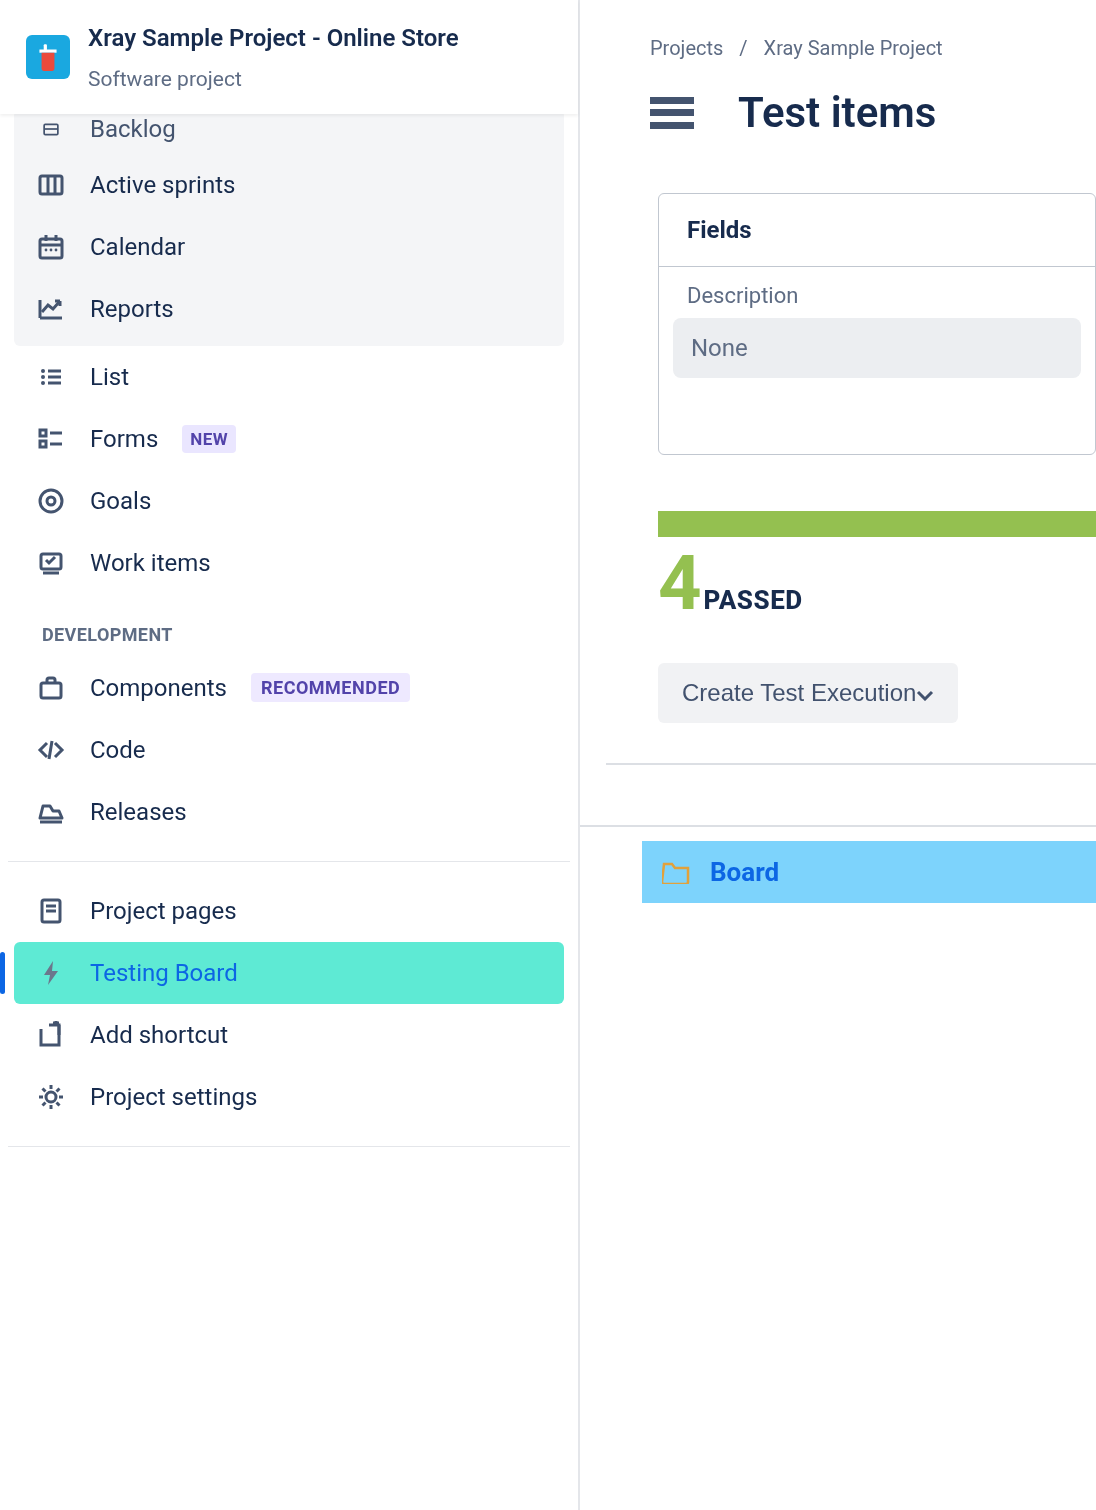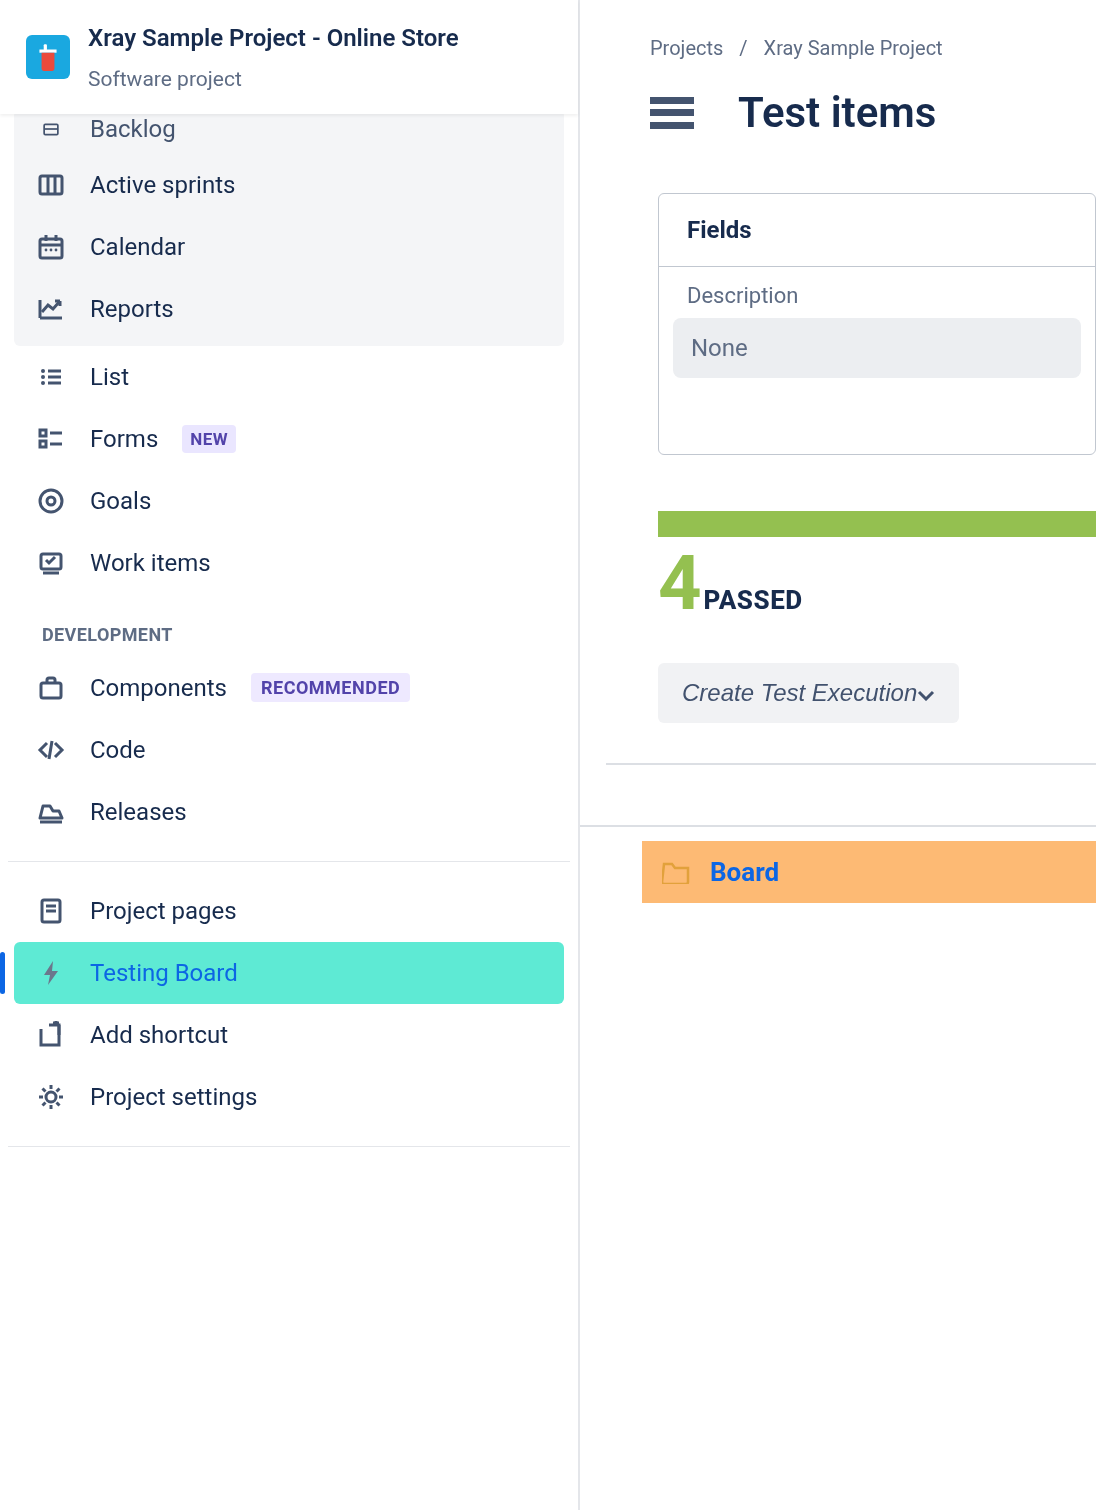--- a/index.html
+++ b/index.html
@@ -37,24 +37,24 @@
 .fields-card { margin: 56px 0 0 78px; border: 1px solid #c1c7d0; border-radius: 6px; overflow: hidden; }
 .fields-head { padding: 22px 28px; font-size: 24px; font-weight: 700; color: #172B4D; border-bottom: 1px solid #c1c7d0; }
 .field-label { padding: 16px 28px 10px 28px; font-size: 22px; color: #5e6c84; }
 .field-value { margin: 0 14px 16px 14px; background: #eceef1; padding: 16px 18px; font-size: 24px; color: #5e6c84; border-radius: 8px; }
 .fields-card .spacer { height: 60px; }
 .status-bar { height: 26px; background: #94c050; margin: 56px 0 0 78px; }
 .stat { display: flex; align-items: baseline; gap: 2px; padding: 8px 0 0 78px; }
 .stat-num { font-size: 76px; font-weight: 700; color: #94c050; line-height: 1; }
 .stat-label { font-size: 26px; font-weight: 800; color: #172B4D; letter-spacing: .5px; }
 .action-row { padding: 42px 0 0 78px; }
-.dropdown-btn { display: inline-flex; align-items: center; background: #f1f2f4; color: #42526e; font-size: 24px; font-weight: 500; padding: 16px 24px; border: none; border-radius: 6px; cursor: pointer; font-style: italic; }
+.dropdown-btn { display: inline-flex; align-items: center; background: #f1f2f4; color: #42526e; font-size: 24px; font-weight: 500; padding: 16px 24px; border: none; border-radius: 6px; cursor: pointer; }
 .hr1 { height: 2px; background: #dcdfe4; margin: 40px 0 0 26px; }
 .hr2 { height: 2px; background: #dcdfe4; margin: 60px 0 0 0; }
-.board-row { margin: 14px 0 0 62px; background: #fdba74; padding: 16px 20px; display: flex; align-items: center; gap: 20px; cursor: pointer; }
+.board-row { margin: 14px 0 0 62px; background: #7dd3fc; padding: 16px 20px; display: flex; align-items: center; gap: 20px; cursor: pointer; }
 .board-row .label { font-size: 26px; font-weight: 700; color: #0c66e4; }
 .folder-icon { width: 28px; height: 24px; color: #e2a13b; }
 </style>
 </head>
 <body>
 
 <div class="app">
   <aside class="sidebar">
     <div class="project-header">
       <div class="project-icon">

